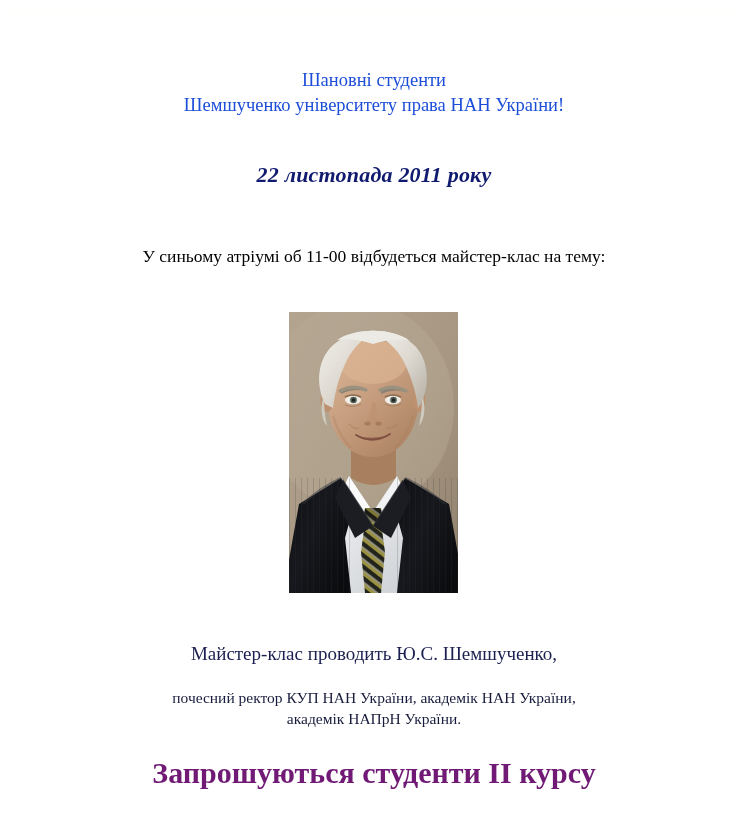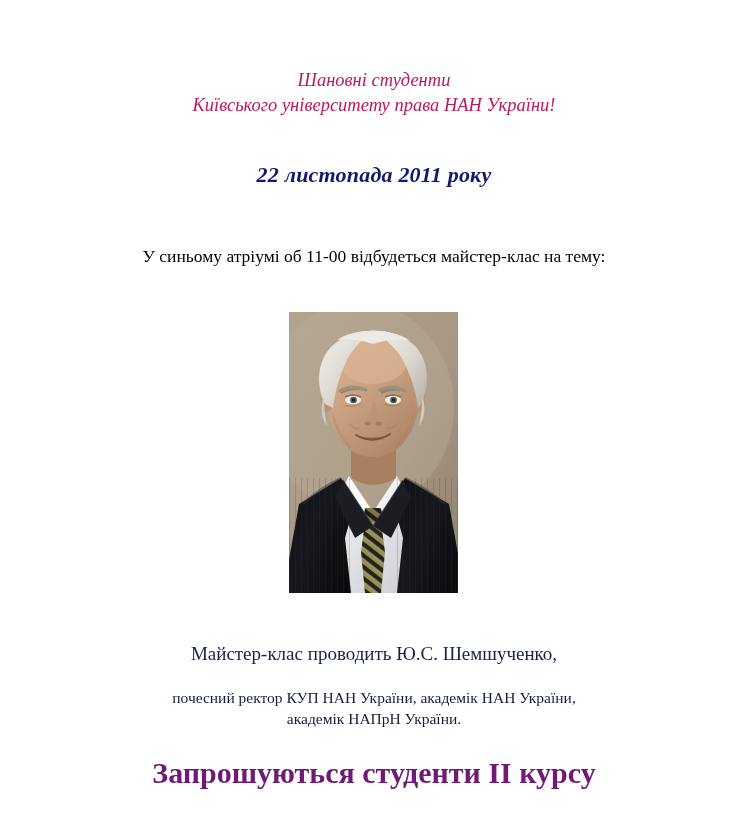--- a/index.html
+++ b/index.html
@@ -28,24 +28,23 @@
   .block {
     position: absolute;
     left: 0;
     right: 0;
     text-align: center;
   }
 
   
   .greeting {
     top: 68px;
-    color: #be185d;
+    color: #1d4ed8;
     font-size: 18.5px;
     line-height: 25px;
-    font-style: italic;
   }
   .greeting .line { display: block; white-space: nowrap; }
 
   
   .date-line {
     top: 162px;
     color: #101a6e;
     font-weight: bold;
     font-style: italic;
     font-size: 22px;
@@ -100,21 +99,21 @@
 </style>
 </head>
 <body>
 
 <div class="page">
 
   <div class="top-rule"></div>
 
   <div class="block greeting">
     <span class="line">Шановні студенти</span>
-    <span class="line">Київського університету права НАН України!</span>
+    <span class="line">Шемшученко університету права НАН України!</span>
   </div>
 
   <div class="block date-line">22 листопада 2011 року</div>
 
   <div class="block announce">
     <span class="line">У синьому атріумі об 11-00 відбудеться  майстер-клас на тему:</span>
   </div>
 
   <div class="photo-wrap">
     <svg class="photo-svg" viewBox="0 0 169 281" preserveAspectRatio="xMidYMid slice">

